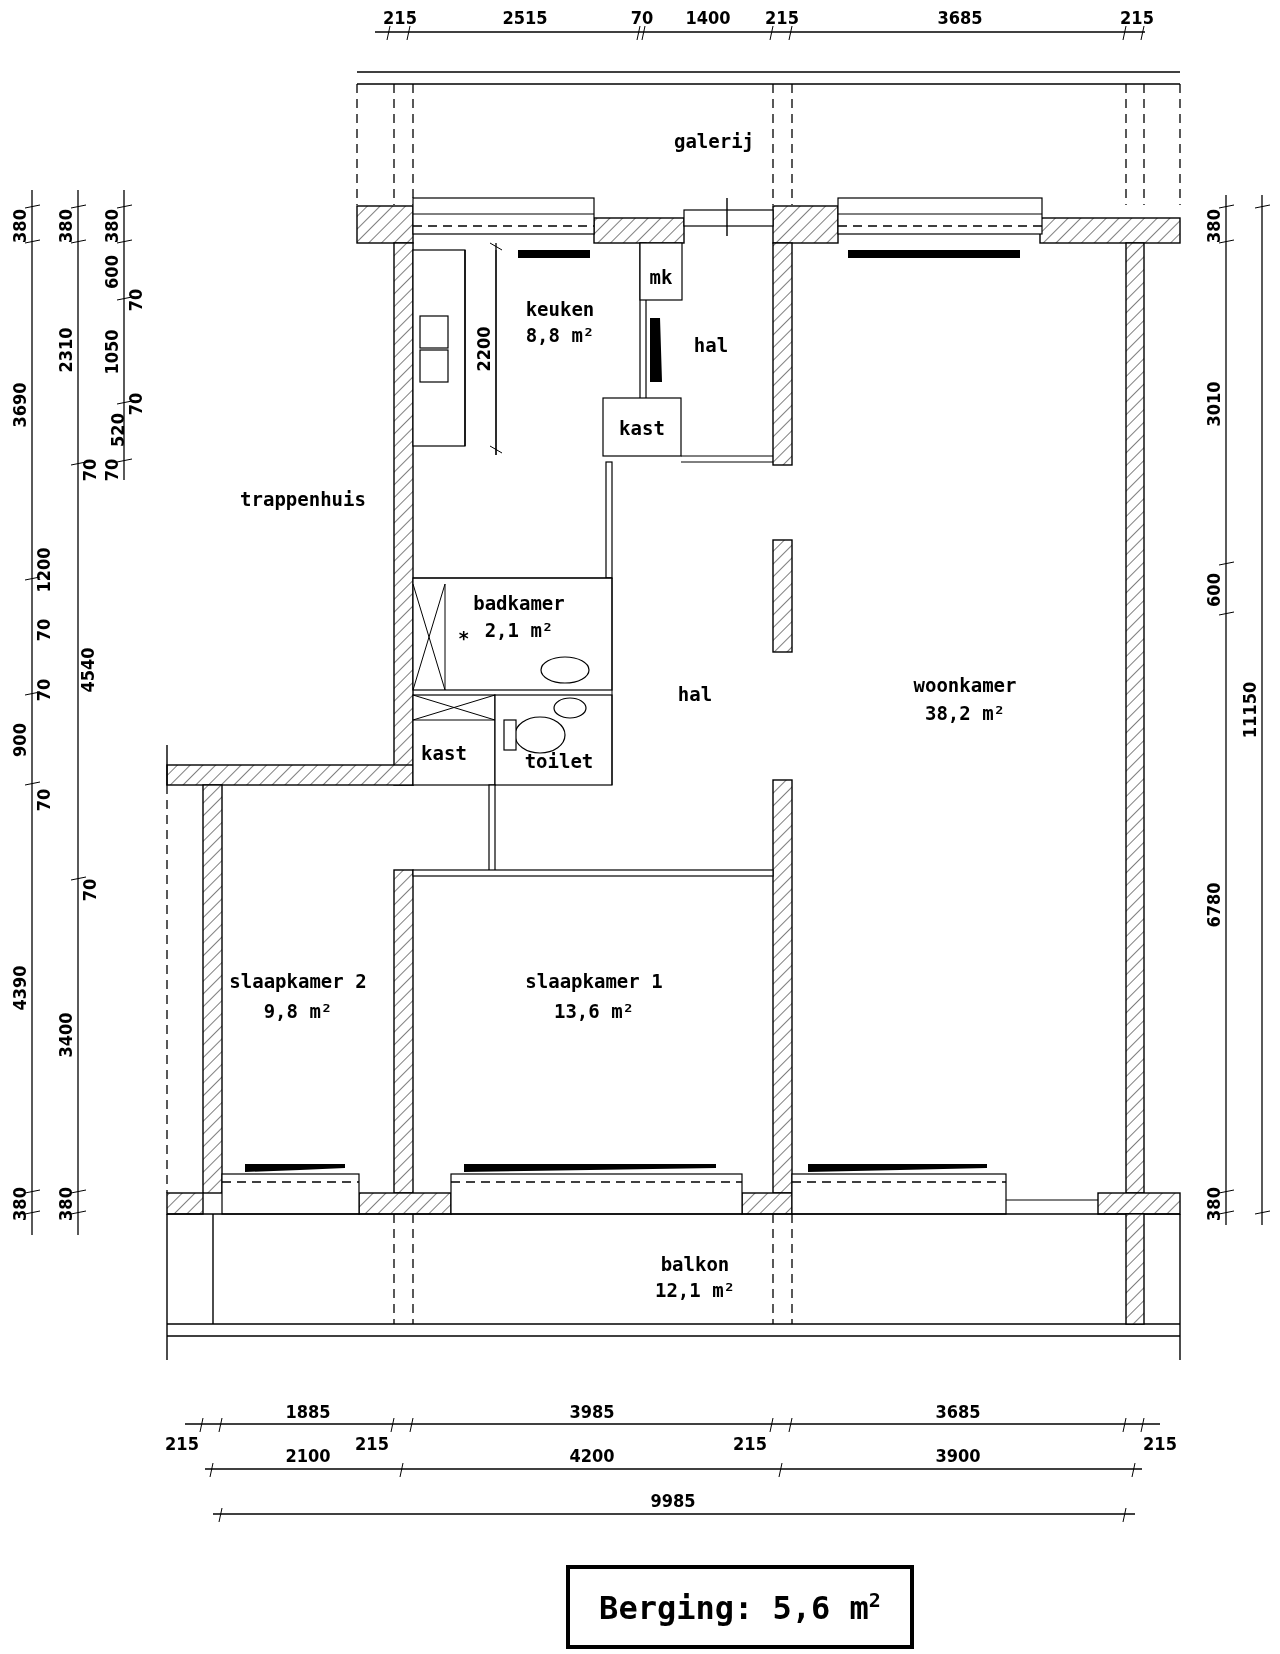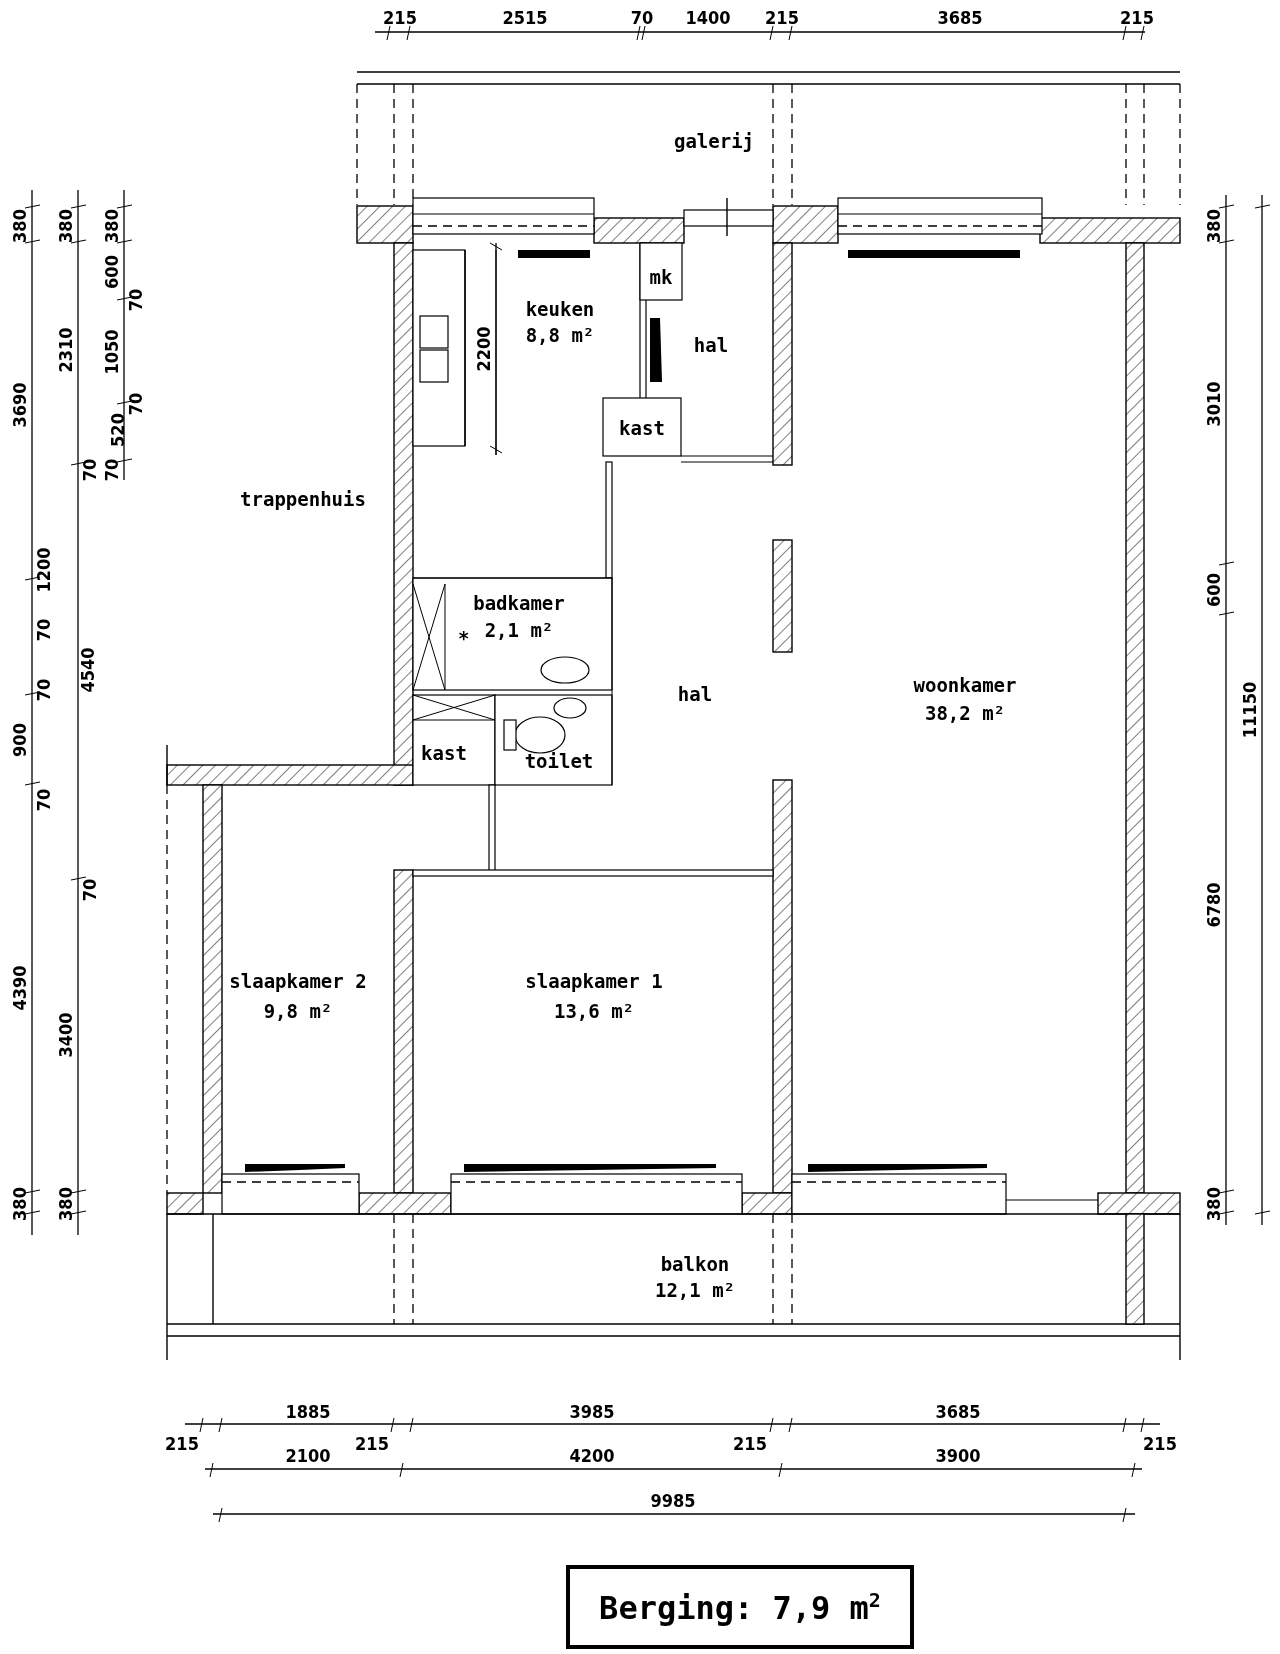--- a/index.html
+++ b/index.html
@@ -319,14 +319,14 @@
     <line class="dimline" x1="213" y1="1514" x2="1135" y2="1514"></line>
     <g class="tick">
       <line x1="222" y1="1508" x2="219" y2="1522"></line>
         <line x1="1126" y1="1508" x2="1123" y2="1522"></line>
     </g>
     <text class="dimtxt" x="673" y="1507" text-anchor="middle">9985</text>
   </g>
 </svg>
 
 <div class="berging-box">
-  <span class="berging-text"><span>Berging: 7,9 m</span><sup>2</sup></span>
+  <span class="berging-text"><span>Berging: 5,6 m</span><sup>2</sup></span>
 </div>
 
 </body></html>

